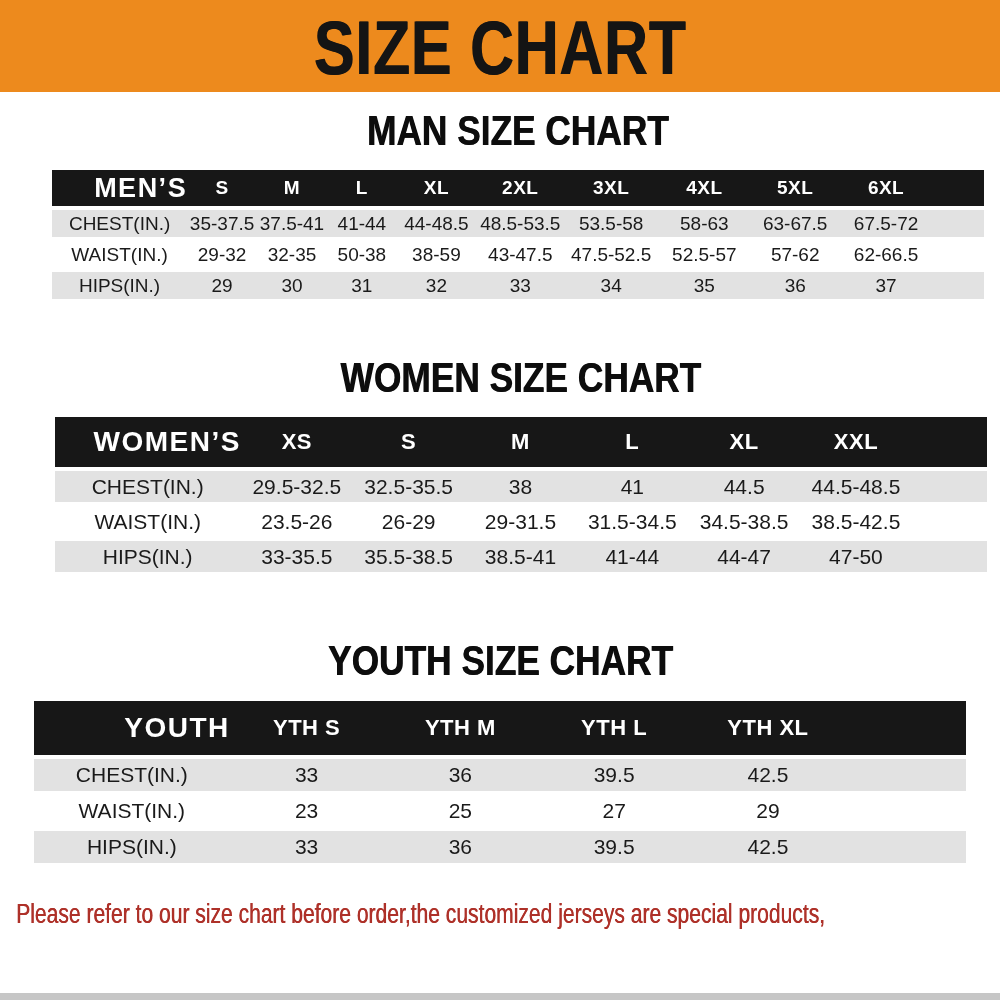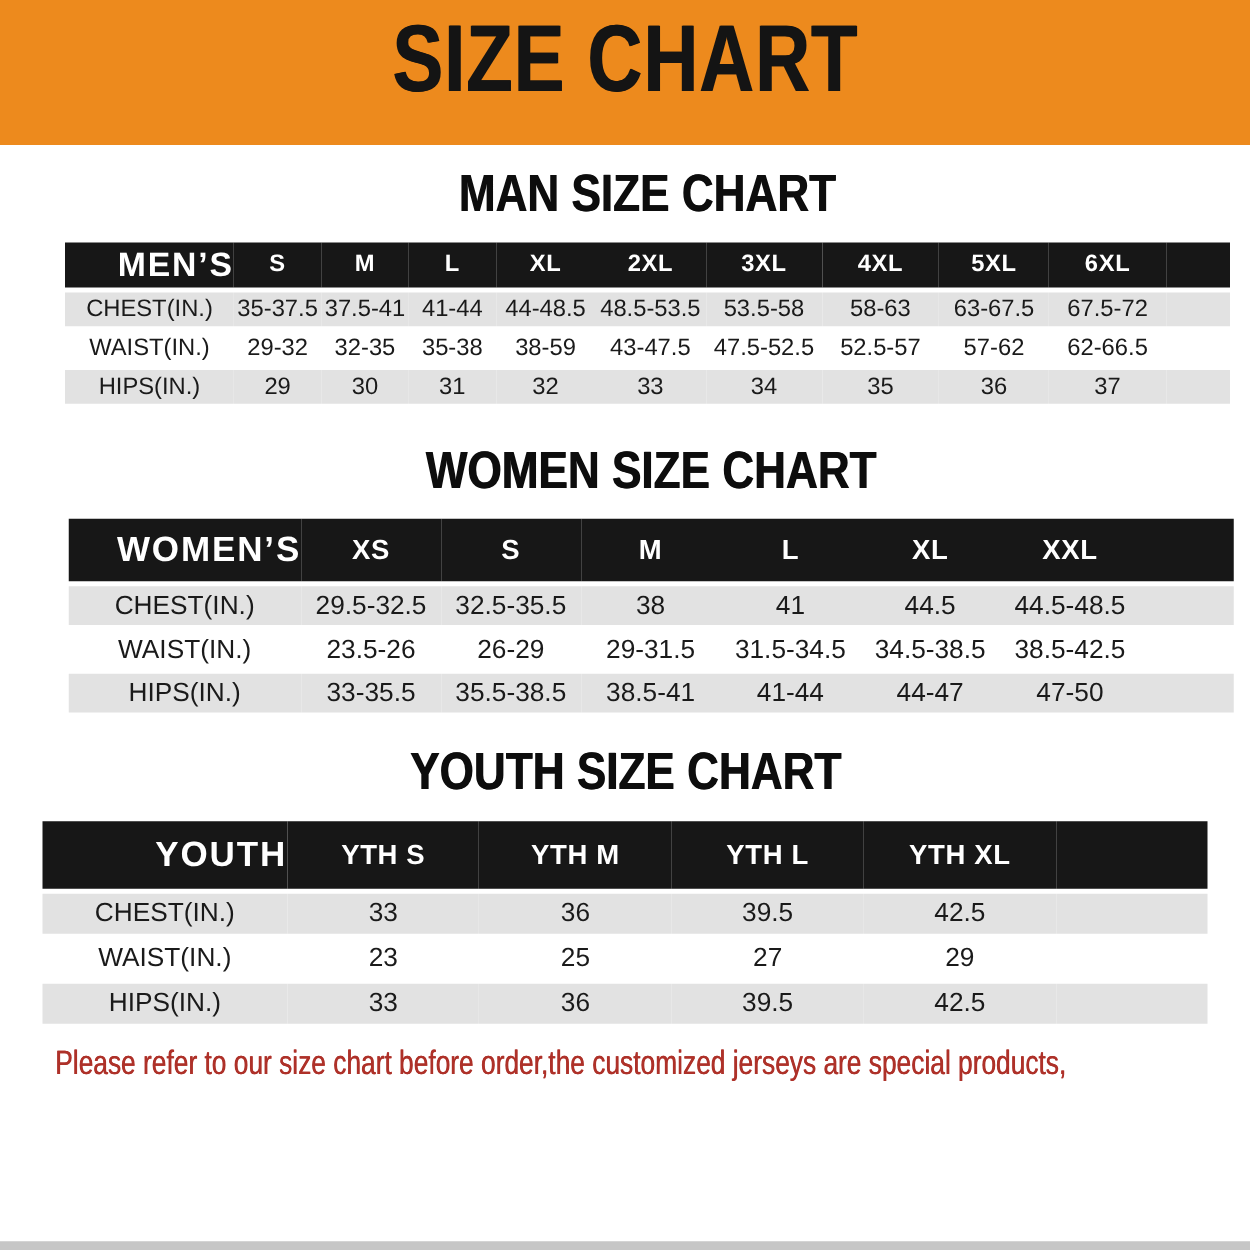--- a/index.html
+++ b/index.html
@@ -10,43 +10,43 @@
     position: relative;
     width: 1000px;
     height: 1000px;
     margin: 0 auto;
     background: #ffffff;
     overflow: hidden;
   }
 
   
   .banner {
-    height: 116px;
+    height: 92px;
     background: var(--banner-bg, #ED8A1D);
     text-align: center;
     overflow: hidden;
   }
   .banner-title {
     display: inline-block;
     white-space: nowrap;
     font-size: 76px;
     font-weight: bold;
     line-height: 96px;
     letter-spacing: 1px;
     color: #141414;
     transform: scaleX(0.80);
     transform-origin: center;
     text-shadow: 1px 0 0 currentColor;
   }
 
   
   .chart-section { text-align: center; }
   #sections .chart-section:nth-child(1) { margin-top: 16px; padding-left: 36px; }
-  #sections .chart-section:nth-child(2) { margin-top: 26px; padding-left: 41px; }
-  #sections .chart-section:nth-child(3) { margin-top: 20px; }
+  #sections .chart-section:nth-child(2) { margin-top: 52px; padding-left: 41px; }
+  #sections .chart-section:nth-child(3) { margin-top: 62px; }
 
   .section-heading { margin-bottom: 12px; line-height: 1.1; }
   .heading-text {
     display: inline-block;
     white-space: nowrap;
     font-size: 42px;
     font-weight: bold;
     color: #0d0d0d;
     transform: scaleX(0.84);
     transform-origin: center;
@@ -86,22 +86,22 @@
     height: var(--row-h, 28px);
     font-size: var(--cell-fs, 19px);
     color: var(--body-text, #1a1a1a);
     background: #ffffff;
     white-space: nowrap;
   }
   .size-table tbody tr:nth-child(odd) td { background: var(--stripe-bg, #E2E2E2); }
 
   
   .notice {
-    margin-top: 8px;
-    padding-left: 44px;
+    margin-top: 28px;
+    padding-left: 16px;
     text-align: left;
   }
   .notice-line { line-height: 38px; }
   .notice-text {
     display: inline-block;
     white-space: nowrap;
     font-size: 27px;
     color: var(--footer-text, #AE3129);
     transform: scaleX(0.78);
     transform-origin: left center;
@@ -167,21 +167,21 @@
               <td class="size-cell">53.5-58</td>
               <td class="size-cell">58-63</td>
               <td class="size-cell">63-67.5</td>
               <td class="size-cell">67.5-72</td>
               <td class="size-cell spacer"></td>
             </tr>
             <tr>
               <td class="row-label">WAIST(IN.)</td>
               <td class="size-cell">29-32</td>
               <td class="size-cell">32-35</td>
-              <td class="size-cell">35-38</td>
+              <td class="size-cell">50-38</td>
               <td class="size-cell">38-59</td>
               <td class="size-cell">43-47.5</td>
               <td class="size-cell">47.5-52.5</td>
               <td class="size-cell">52.5-57</td>
               <td class="size-cell">57-62</td>
               <td class="size-cell">62-66.5</td>
               <td class="size-cell spacer"></td>
             </tr>
             <tr>
               <td class="row-label">HIPS(IN.)</td>

